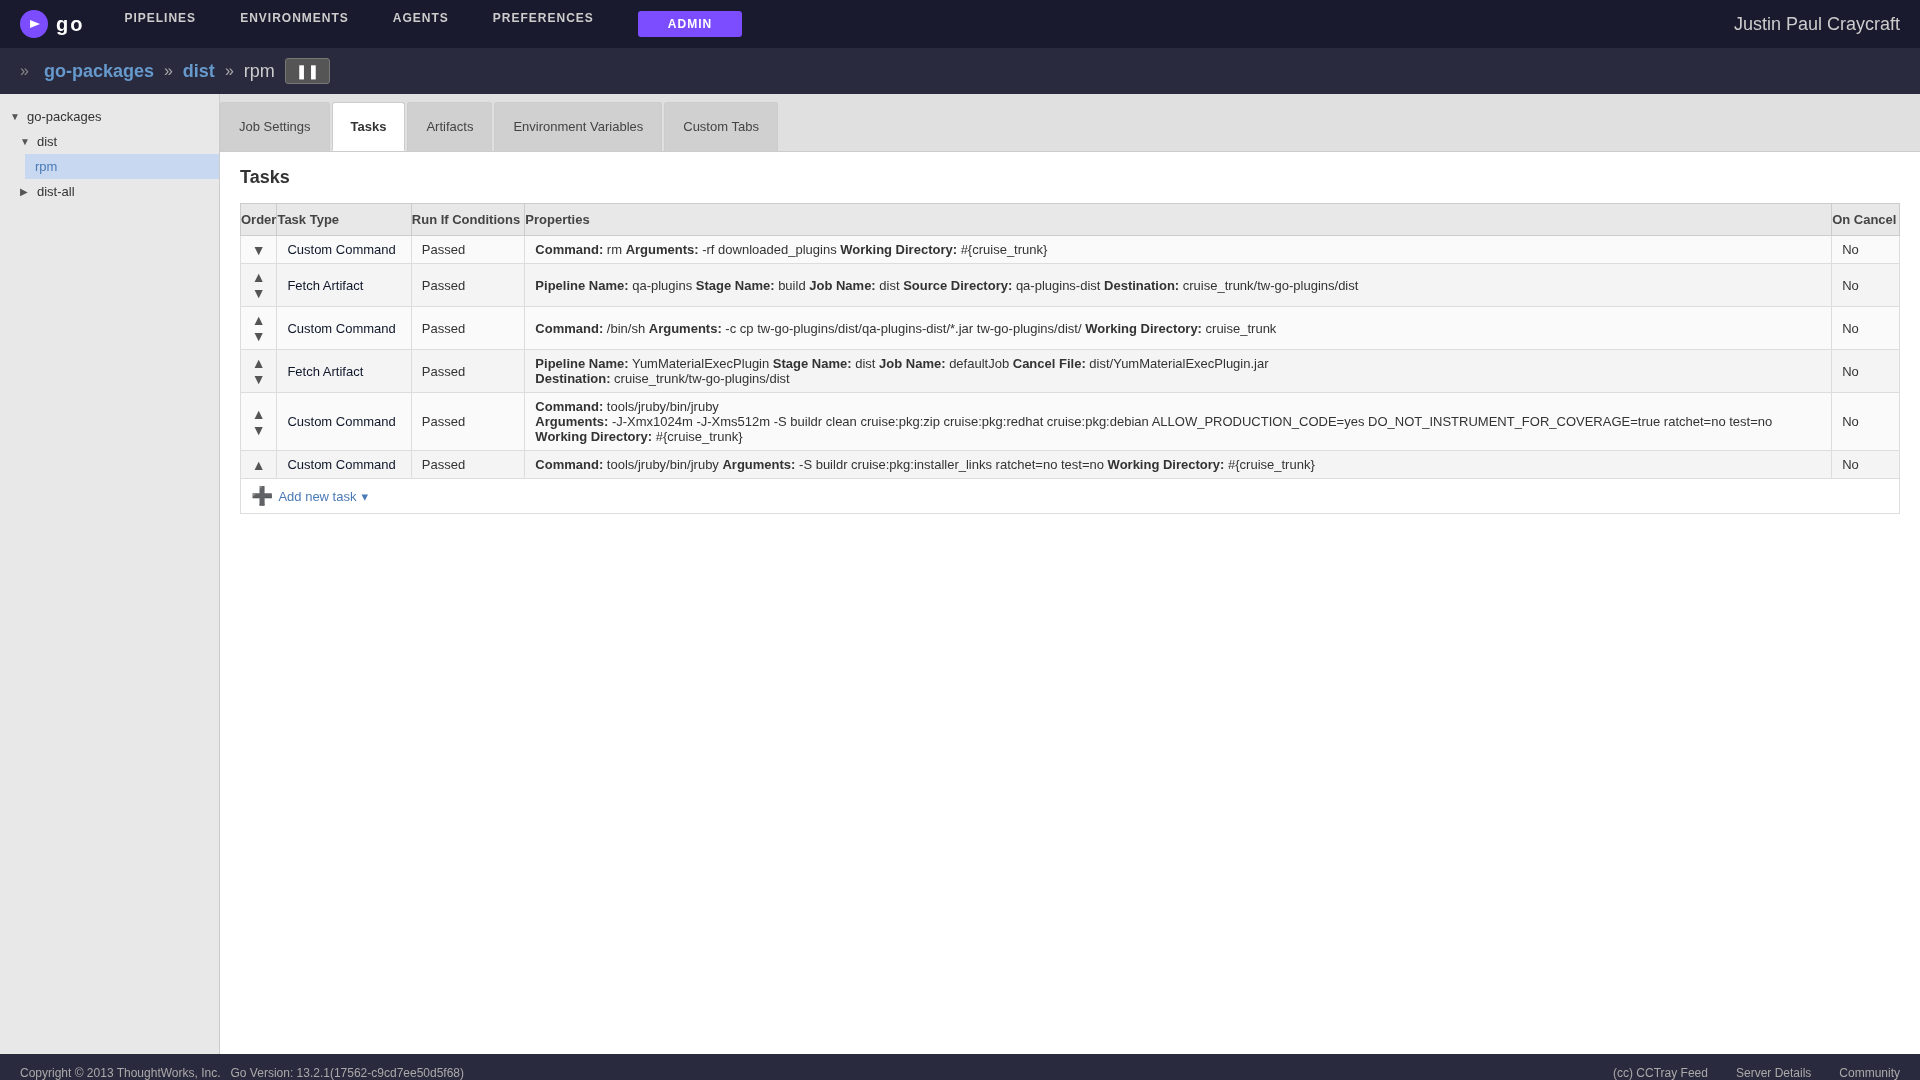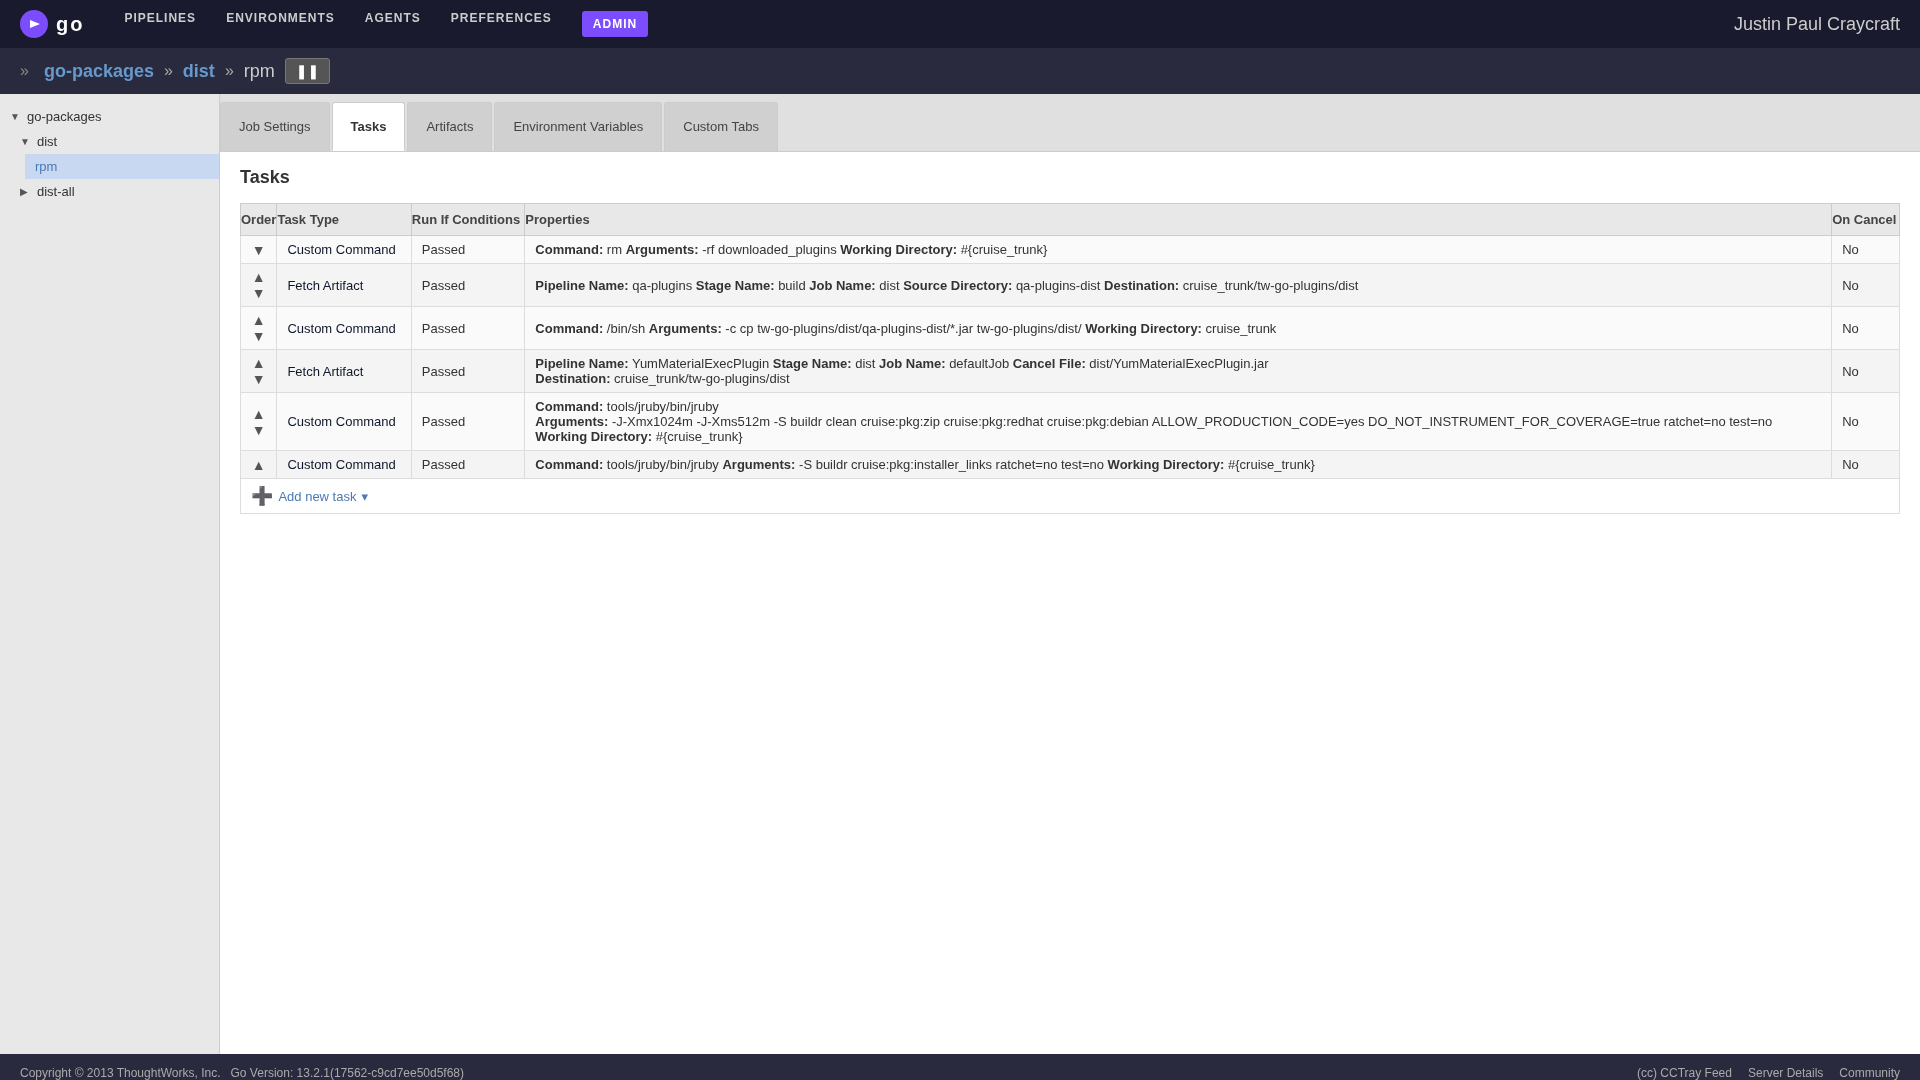--- a/index.html
+++ b/index.html
@@ -11,23 +11,23 @@
       display: flex;
       align-items: center;
       height: 48px;
       padding: 0 20px;
       justify-content: space-between;
     }
     .top-nav-left { display: flex; align-items: center; gap: 40px; }
     .logo { display: flex; align-items: center; gap: 8px; }
     .logo-icon { width: 28px; height: 28px; background: #7c4dff; border-radius: 50%; display: flex; align-items: center; justify-content: center; color: white; font-weight: bold; font-size: 12px; }
     .logo-text { color: white; font-size: 20px; font-weight: bold; letter-spacing: 2px; }
-    .nav-links { display: flex; gap: 30px; }
+    .nav-links { display: flex; gap: 44px; }
     .nav-link { color: #ccc; text-decoration: none; font-size: 12px; font-weight: bold; letter-spacing: 1px; cursor: pointer; }
-    .nav-link.active { color: white; background: #7c4dff; padding: 6px 11px; border-radius: 3px; }
+    .nav-link.active { color: white; background: #7c4dff; padding: 6px 30px; border-radius: 3px; }
     .top-nav-right { color: #ccc; font-size: 18px; }
 
     
     .breadcrumb-bar {
       background: #2a2a3e;
       padding: 10px 20px;
       display: flex;
       align-items: center;
       gap: 10px;
     }
@@ -130,21 +130,21 @@
     
     .footer {
       background: #2a2a3e;
       color: #aaa;
       padding: 12px 20px;
       font-size: 12px;
       display: flex;
       justify-content: space-between;
       align-items: center;
     }
-    .footer-right { display: flex; gap: 16px; }
+    .footer-right { display: flex; gap: 28px; }
     .footer-link { color: #aaa; cursor: pointer; }
 
     .properties-cell { font-size: 13px; }
     .properties-cell .prop-bold { font-weight: bold; }
 
     .task-table-body tr td { font-size: 13px; }
   </style>
 </head>
 <body>
 

